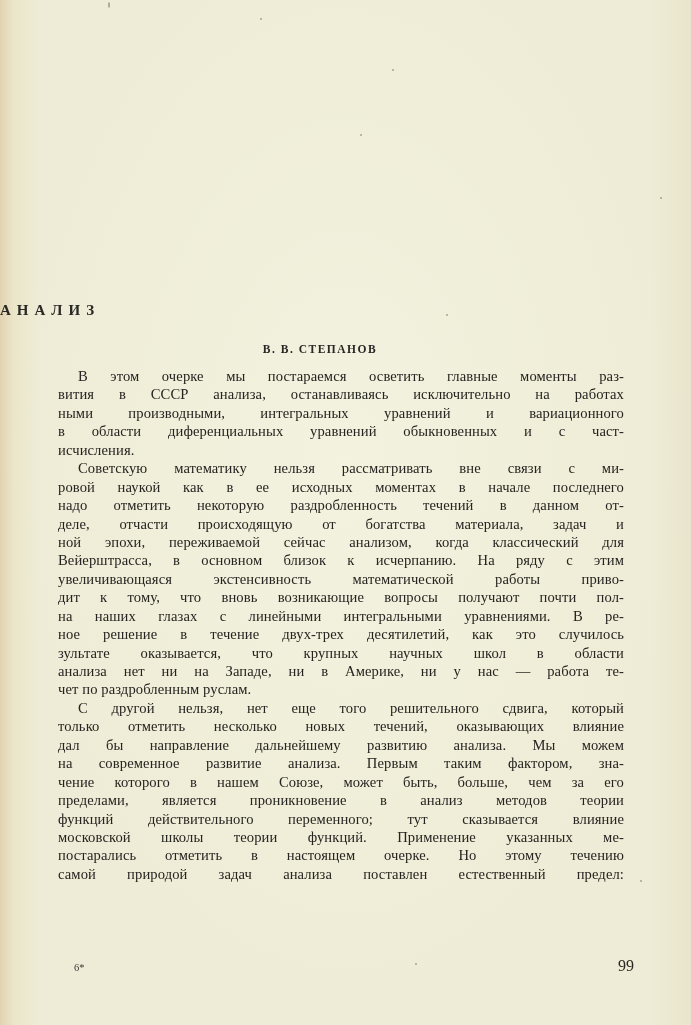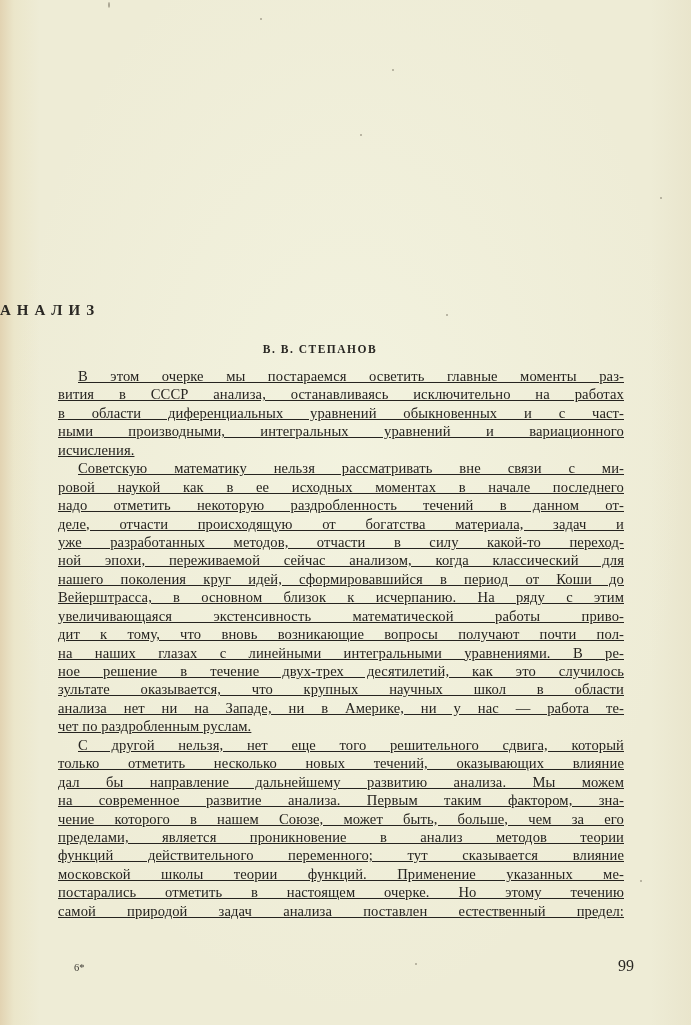--- a/index.html
+++ b/index.html
@@ -48,21 +48,20 @@
       font-size: 11.5px;
       font-weight: bold;
       letter-spacing: 1.5px;
       color: #2a2824;
     }
     .body-text {
       position: absolute;
       left: 58px;
       top: 367px;
       width: 566px;
-      text-decoration: underline;
     }
     .line {
       height: 18.45px;
       line-height: 18.45px;
       font-size: 14.6px;
       white-space: nowrap;
       text-align: justify;
       text-align-last: justify;
       letter-spacing: 0.1px;
     }
@@ -103,31 +102,29 @@
   <div class="speck" style="left:415px;top:963px;"></div>
   <div class="speck" style="left:640px;top:880px;"></div>
 
   <div class="title">АНАЛИЗ</div>
   <div class="author">В. В. СТЕПАНОВ</div>
 
   <div class="body-text">
 
     <div class="line indent">В этом очерке мы постараемся осветить главные моменты раз-</div>
     <div class="line">вития в СССР анализа, останавливаясь исключительно на работах</div>
+    <div class="line">ными производными, интегральных уравнений и вариационного</div>
     <div class="line">в области диференциальных уравнений обыкновенных и с част-</div>
-    <div class="line">ными производными, интегральных уравнений и вариационного</div>
     <div class="line last">исчисления.</div>
 
     <div class="line indent">Советскую математику нельзя рассматривать вне связи с ми-</div>
     <div class="line">ровой наукой как в ее исходных моментах в начале последнего</div>
     <div class="line">надо отметить некоторую раздробленность течений в данном от-</div>
     <div class="line">деле, отчасти происходящую от богатства материала, задач и</div>
-    <div class="line">уже разработанных методов, отчасти в силу какой-то переход-</div>
     <div class="line">ной эпохи, переживаемой сейчас анализом, когда классический для</div>
-    <div class="line">нашего поколения круг идей, сформировавшийся в период от Коши до</div>
     <div class="line">Вейерштрасса, в основном близок к исчерпанию. На ряду с этим</div>
     <div class="line">увеличивающаяся экстенсивность математической работы приво-</div>
     <div class="line">дит к тому, что вновь возникающие вопросы получают почти пол-</div>
     <div class="line">на наших глазах с линейными интегральными уравнениями. В ре-</div>
     <div class="line">ное решение в течение двух-трех десятилетий, как это случилось</div>
     <div class="line">зультате оказывается, что крупных научных школ в области</div>
     <div class="line">анализа нет ни на Западе, ни в Америке, ни у нас — работа те-</div>
     <div class="line last">чет по раздробленным руслам.</div>
 
     <div class="line indent">С другой нельзя, нет еще того решительного сдвига, который</div>

